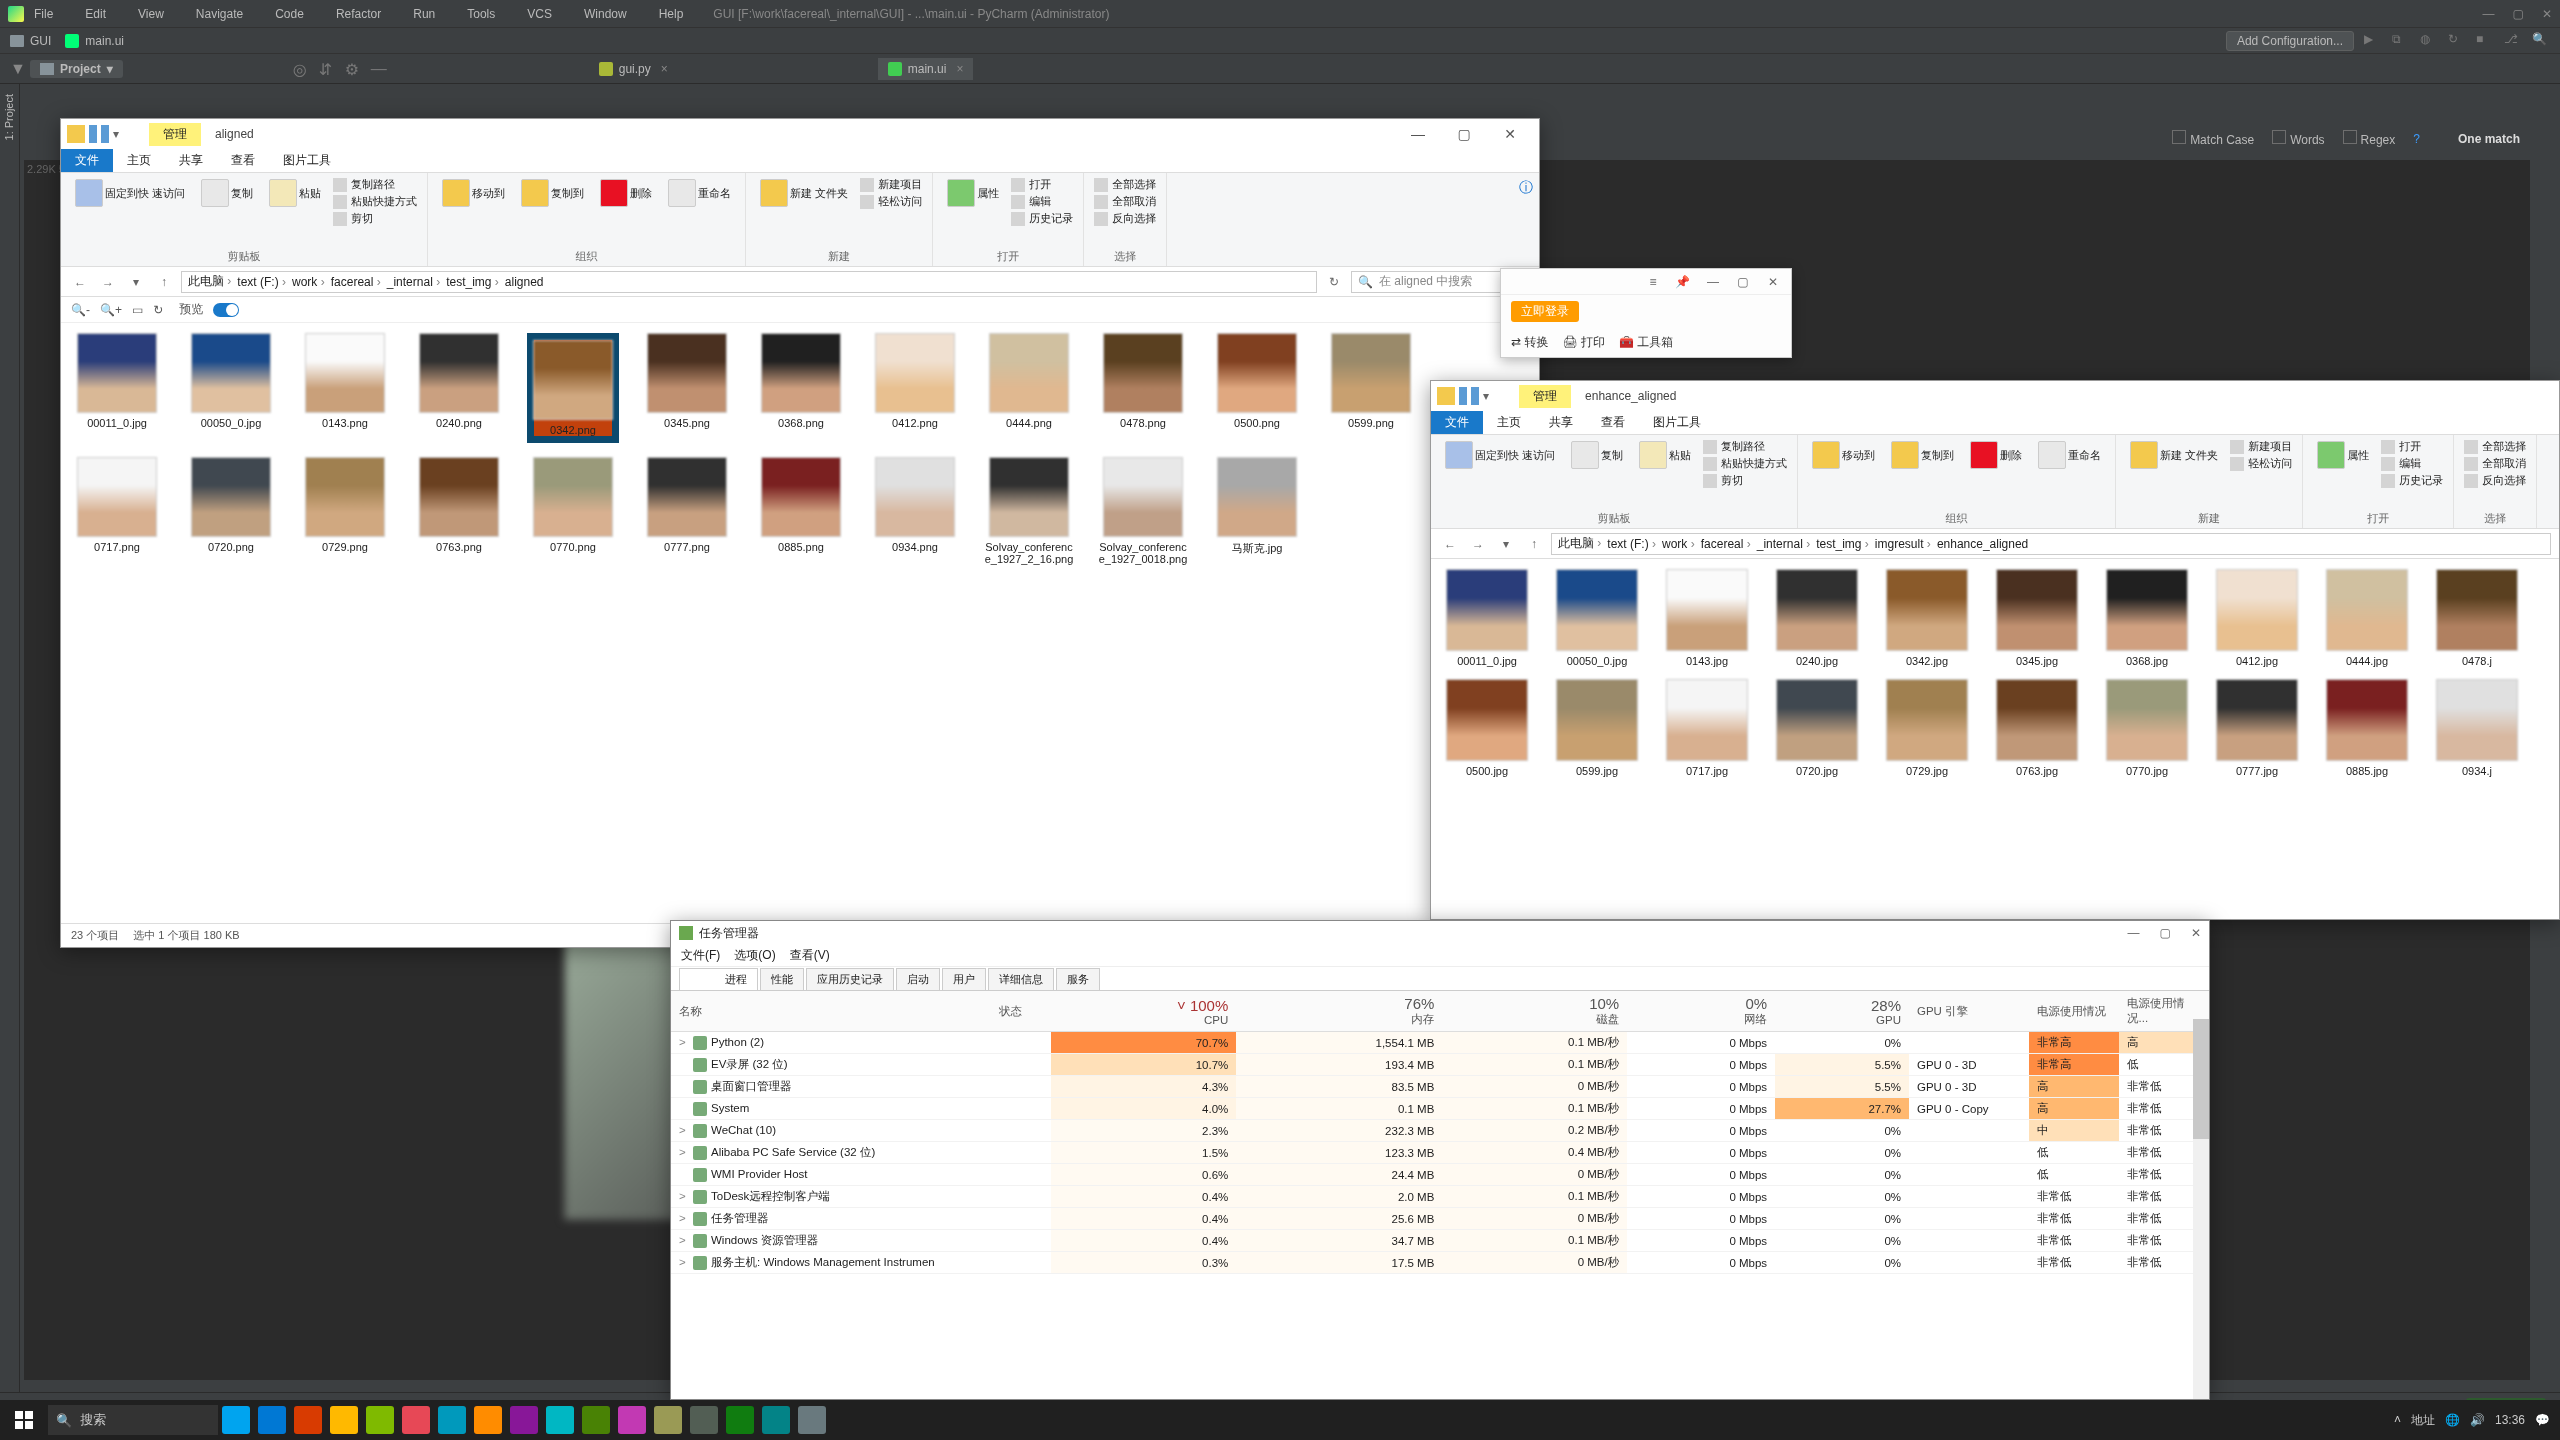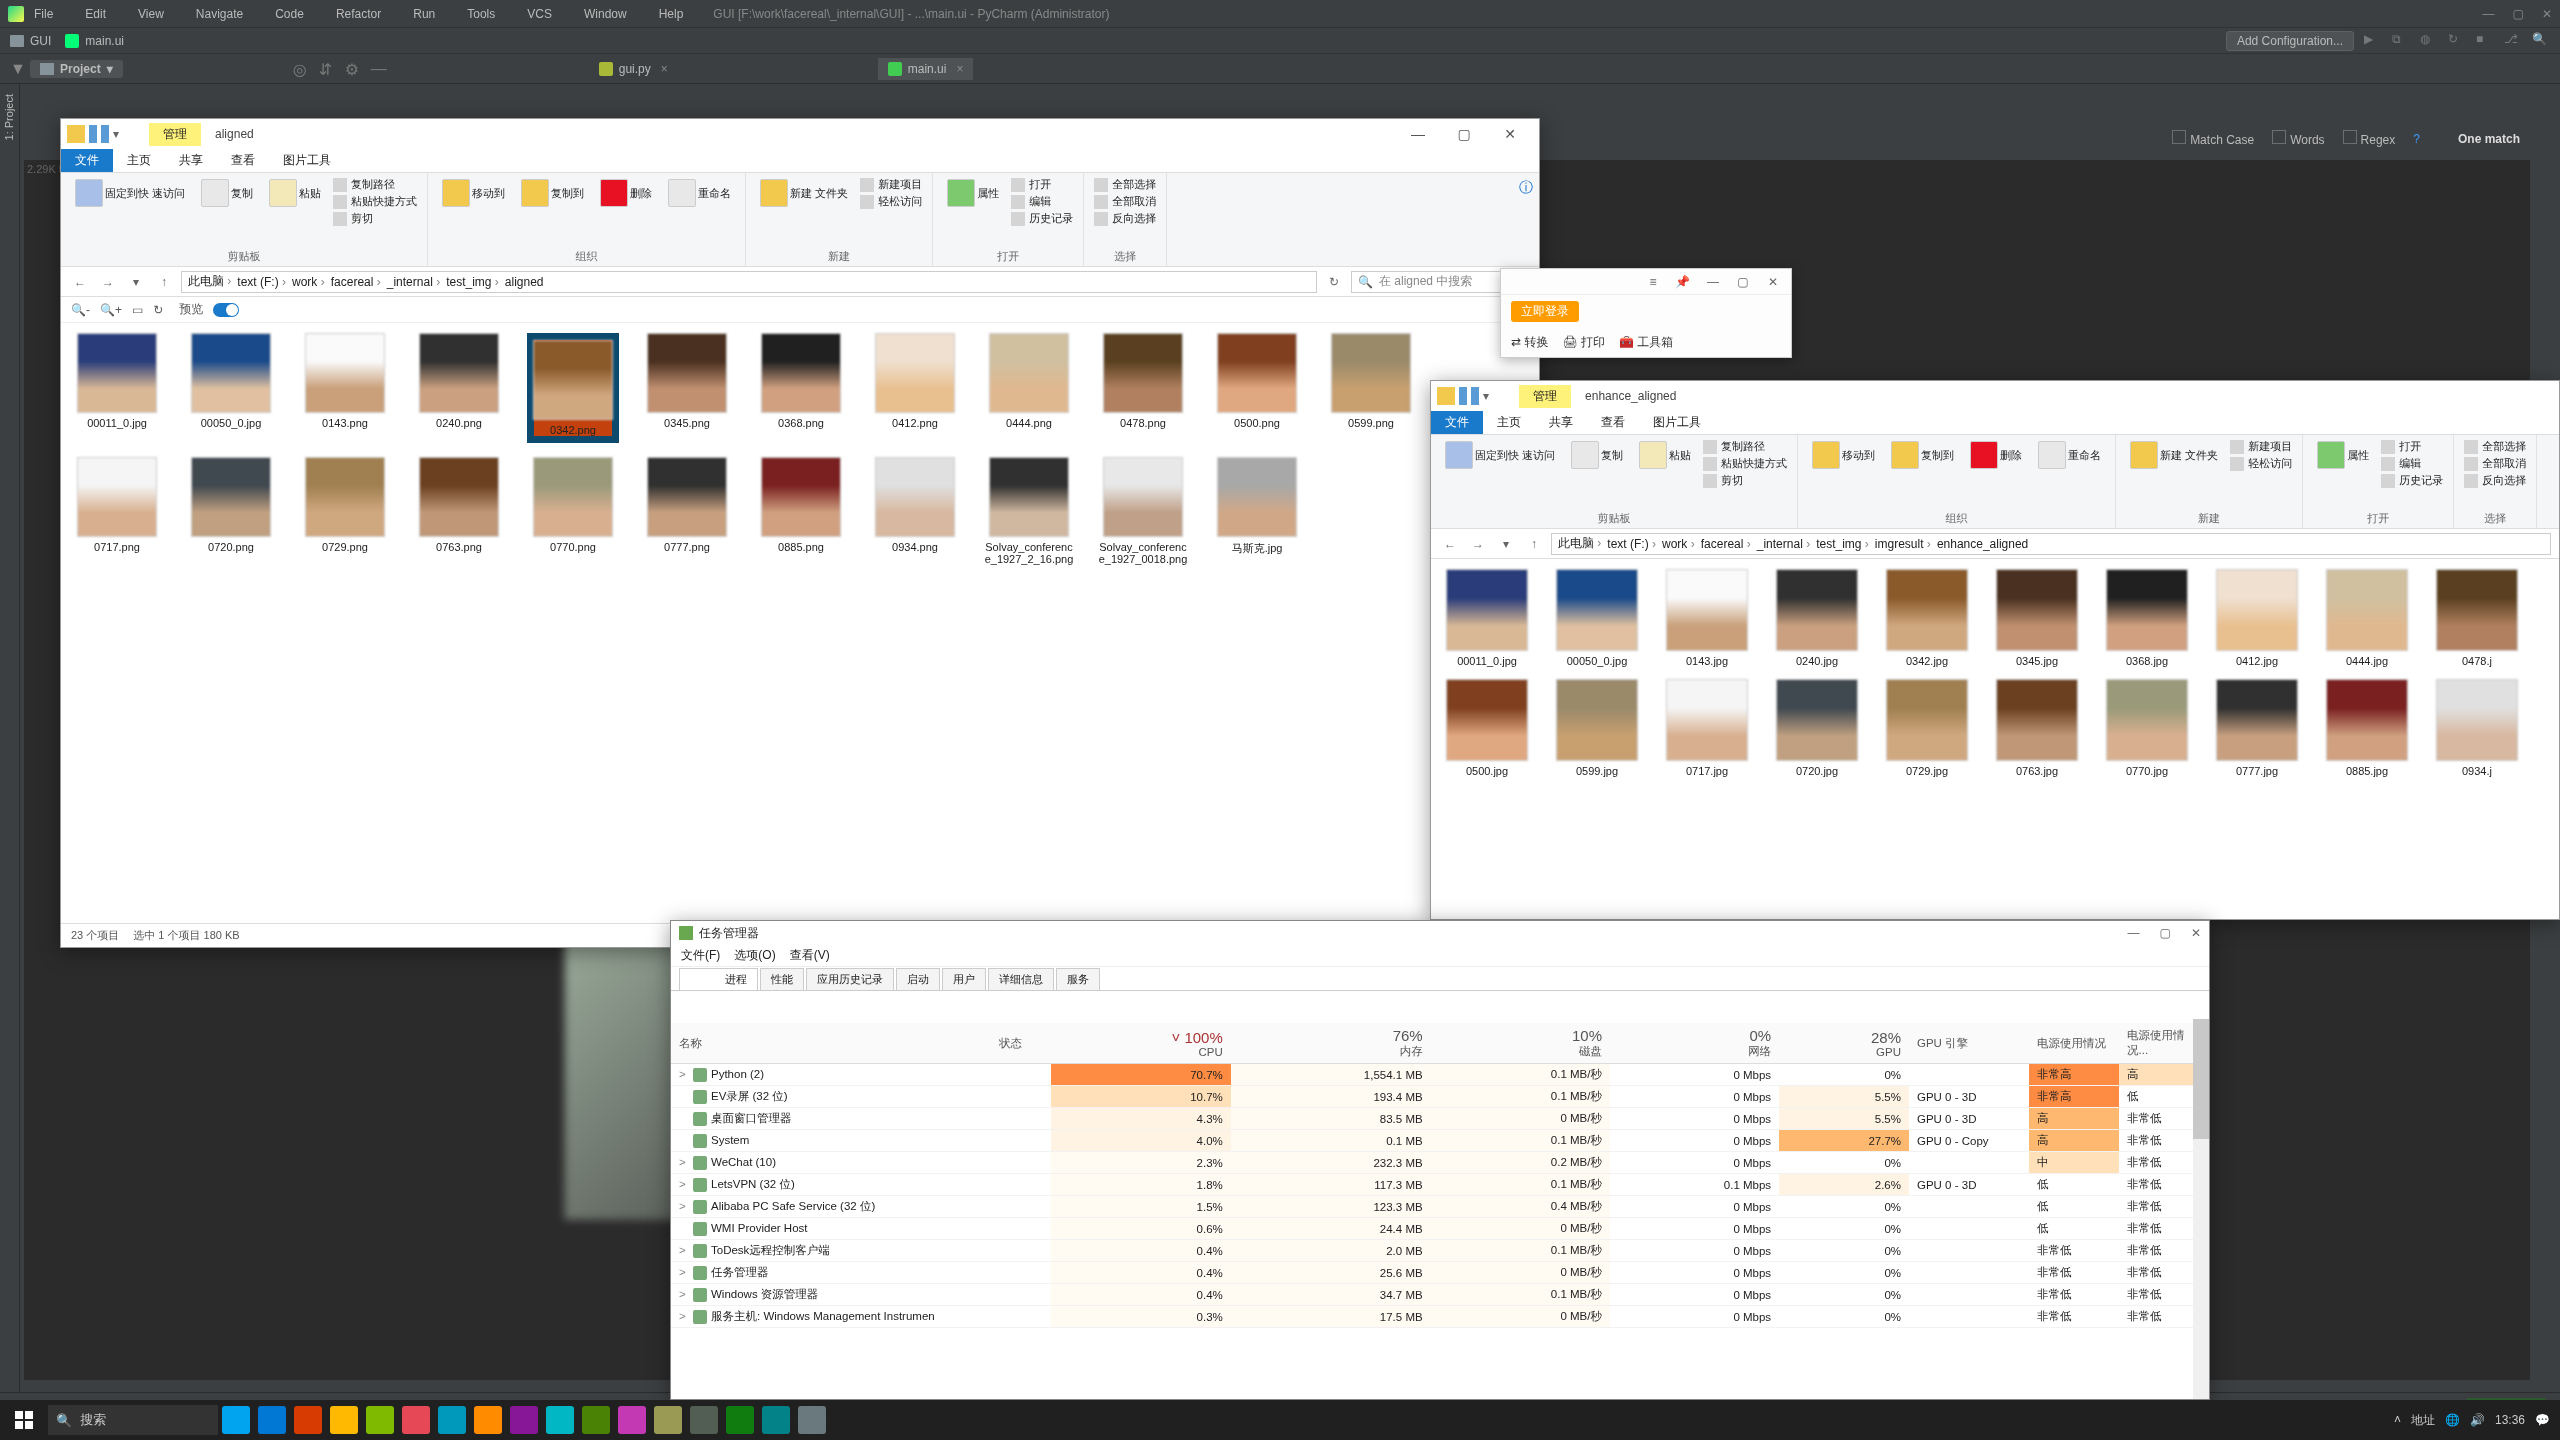--- a/index.html
+++ b/index.html
@@ -111,21 +111,21 @@
 
 .taskmgr { position: absolute; left: 670px; top: 920px; width: 1540px; height: 480px; background: #fff; border: 1px solid #888; box-shadow: 0 4px 20px rgba(0,0,0,0.4); color: #222; display: flex; flex-direction: column; font-size: 12px; }
 .taskmgr .tm-title { height: 24px; display: flex; align-items: center; padding: 0 8px; }
 .taskmgr .tm-title .tm-icon { width: 14px; height: 14px; background: #6aa84f; margin-right: 6px; }
 .taskmgr .tm-title .winctrl { margin-left: auto; display: flex; gap: 20px; color: #666; }
 .taskmgr .tm-menu { height: 22px; display: flex; gap: 14px; padding: 0 10px; align-items: center; border-bottom: 1px solid #eee; }
 .taskmgr .tm-tabs { height: 24px; display: flex; gap: 2px; padding: 0 8px; align-items: flex-end; border-bottom: 1px solid #ccc; }
 .taskmgr .tm-tabs div { padding: 3px 10px; border: 1px solid #ccc; border-bottom: none; background: #f4f4f4; font-size: 11px; }
 .taskmgr .tm-tabs div.active { background: #fff; padding-left: 45px; }
 .taskmgr .tm-body { flex: 1; overflow: auto; position: relative; }
-.taskmgr table { width: 100%; border-collapse: collapse; font-size: 11.5px; margin-top: 32px; }
+.taskmgr table { width: 100%; border-collapse: collapse; font-size: 11.5px; }
 .taskmgr th { text-align: right; padding: 4px 8px; border-bottom: 1px solid #ddd; background: #fafafa; font-weight: normal; color: #555; position: sticky; top: 0; }
 .taskmgr th.name { text-align: left; width: 320px; }
 .taskmgr th .pct { font-size: 15px; color: #555; display: block; }
 .taskmgr th.cpu-hot .pct { color: #a33; }
 .taskmgr td { padding: 3px 8px; border-bottom: 1px solid #f2f2f2; text-align: right; white-space: nowrap; }
 .taskmgr td.name { text-align: left; }
 .taskmgr td.name .exp { color: #888; margin-right: 4px; display: inline-block; width: 10px; }
 .taskmgr td.name .picon { width: 14px; height: 14px; display: inline-block; background: #7a7; vertical-align: middle; margin-right: 4px; border-radius: 2px; }
 .heat-100 { background: #ff8c42; }
 .heat-70 { background: #ffb870; }
@@ -858,32 +858,20 @@
             <td class="heat-5">2.3%</td>
             <td class="heat-5">232.3 MB</td>
             <td class="heat-5">0.2 MB/秒</td>
             <td>0 Mbps</td>
             <td class="">0%</td>
             <td style="text-align:left"></td>
             <td class="pw-med" style="text-align:left">中</td>
             <td class="" style="text-align:left">非常低</td>
           </tr>
           <tr>
-            <td class="name"><span class="exp">&gt;</span><span class="picon"></span>LetsVPN (32 位)</td>
-            <td></td>
-            <td class="heat-5">1.8%</td>
-            <td class="heat-5">117.3 MB</td>
-            <td class="heat-5">0.1 MB/秒</td>
-            <td>0.1 Mbps</td>
-            <td class="heat-10">2.6%</td>
-            <td style="text-align:left">GPU 0 - 3D</td>
-            <td class="" style="text-align:left">低</td>
-            <td class="" style="text-align:left">非常低</td>
-          </tr>
-          <tr>
             <td class="name"><span class="exp">&gt;</span><span class="picon"></span>Alibaba PC Safe Service (32 位)</td>
             <td></td>
             <td class="heat-5">1.5%</td>
             <td class="heat-5">123.3 MB</td>
             <td class="heat-5">0.4 MB/秒</td>
             <td>0 Mbps</td>
             <td class="">0%</td>
             <td style="text-align:left"></td>
             <td class="" style="text-align:left">低</td>
             <td class="" style="text-align:left">非常低</td>

